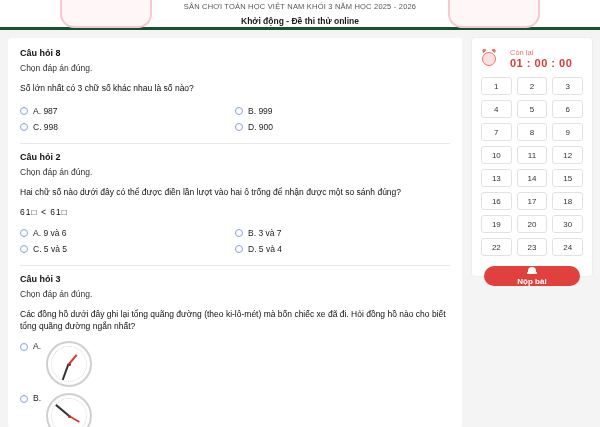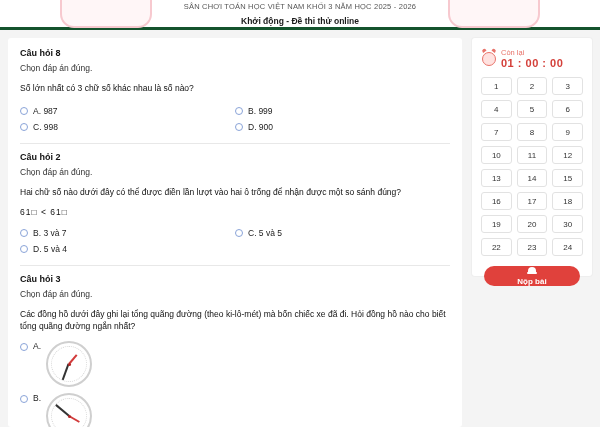--- a/index.html
+++ b/index.html
@@ -159,21 +159,21 @@
   .clock .pin {
     position: absolute; left: 50%; top: 50%;
     width: 3px; height: 3px; margin: -1.5px 0 0 -1.5px;
     background: #b32525; border-radius: 50%;
   }
 
   
   .timer-row {
     display: flex;
     align-items: center;
-    gap: 5px;
+    gap: 14px;
     padding: 2px 4px 6px 4px;
   }
   .timer-icon {
     width: 14px; height: 14px;
     border-radius: 50%;
     background: #ffe2e0;
     border: 1.5px solid #e8736a;
     position: relative;
     flex: 0 0 14px;
   }
@@ -286,20 +286,24 @@
       </div>
 
       <hr class="divider">
 
       <div class="q-block">
         <p class="q-title">Câu hỏi 2</p>
         <p class="q-instr">Chọn đáp án đúng.</p>
         <p class="q-text">Hai chữ số nào dưới đây có thể được điền lần lượt vào hai ô trống để nhận được một so sánh đúng?</p>
         <p class="q-sub">61□ &lt; 61□</p>
         <div class="opts">
+          <label class="opt">
+            <span class="radio"></span>
+            <span>A. 9 và 6</span>
+          </label>
           <label class="opt">
             <span class="radio"></span>
             <span>B. 3 và 7</span>
           </label>
           <label class="opt">
             <span class="radio"></span>
             <span>C. 5 và 5</span>
           </label>
           <label class="opt">
             <span class="radio"></span>

